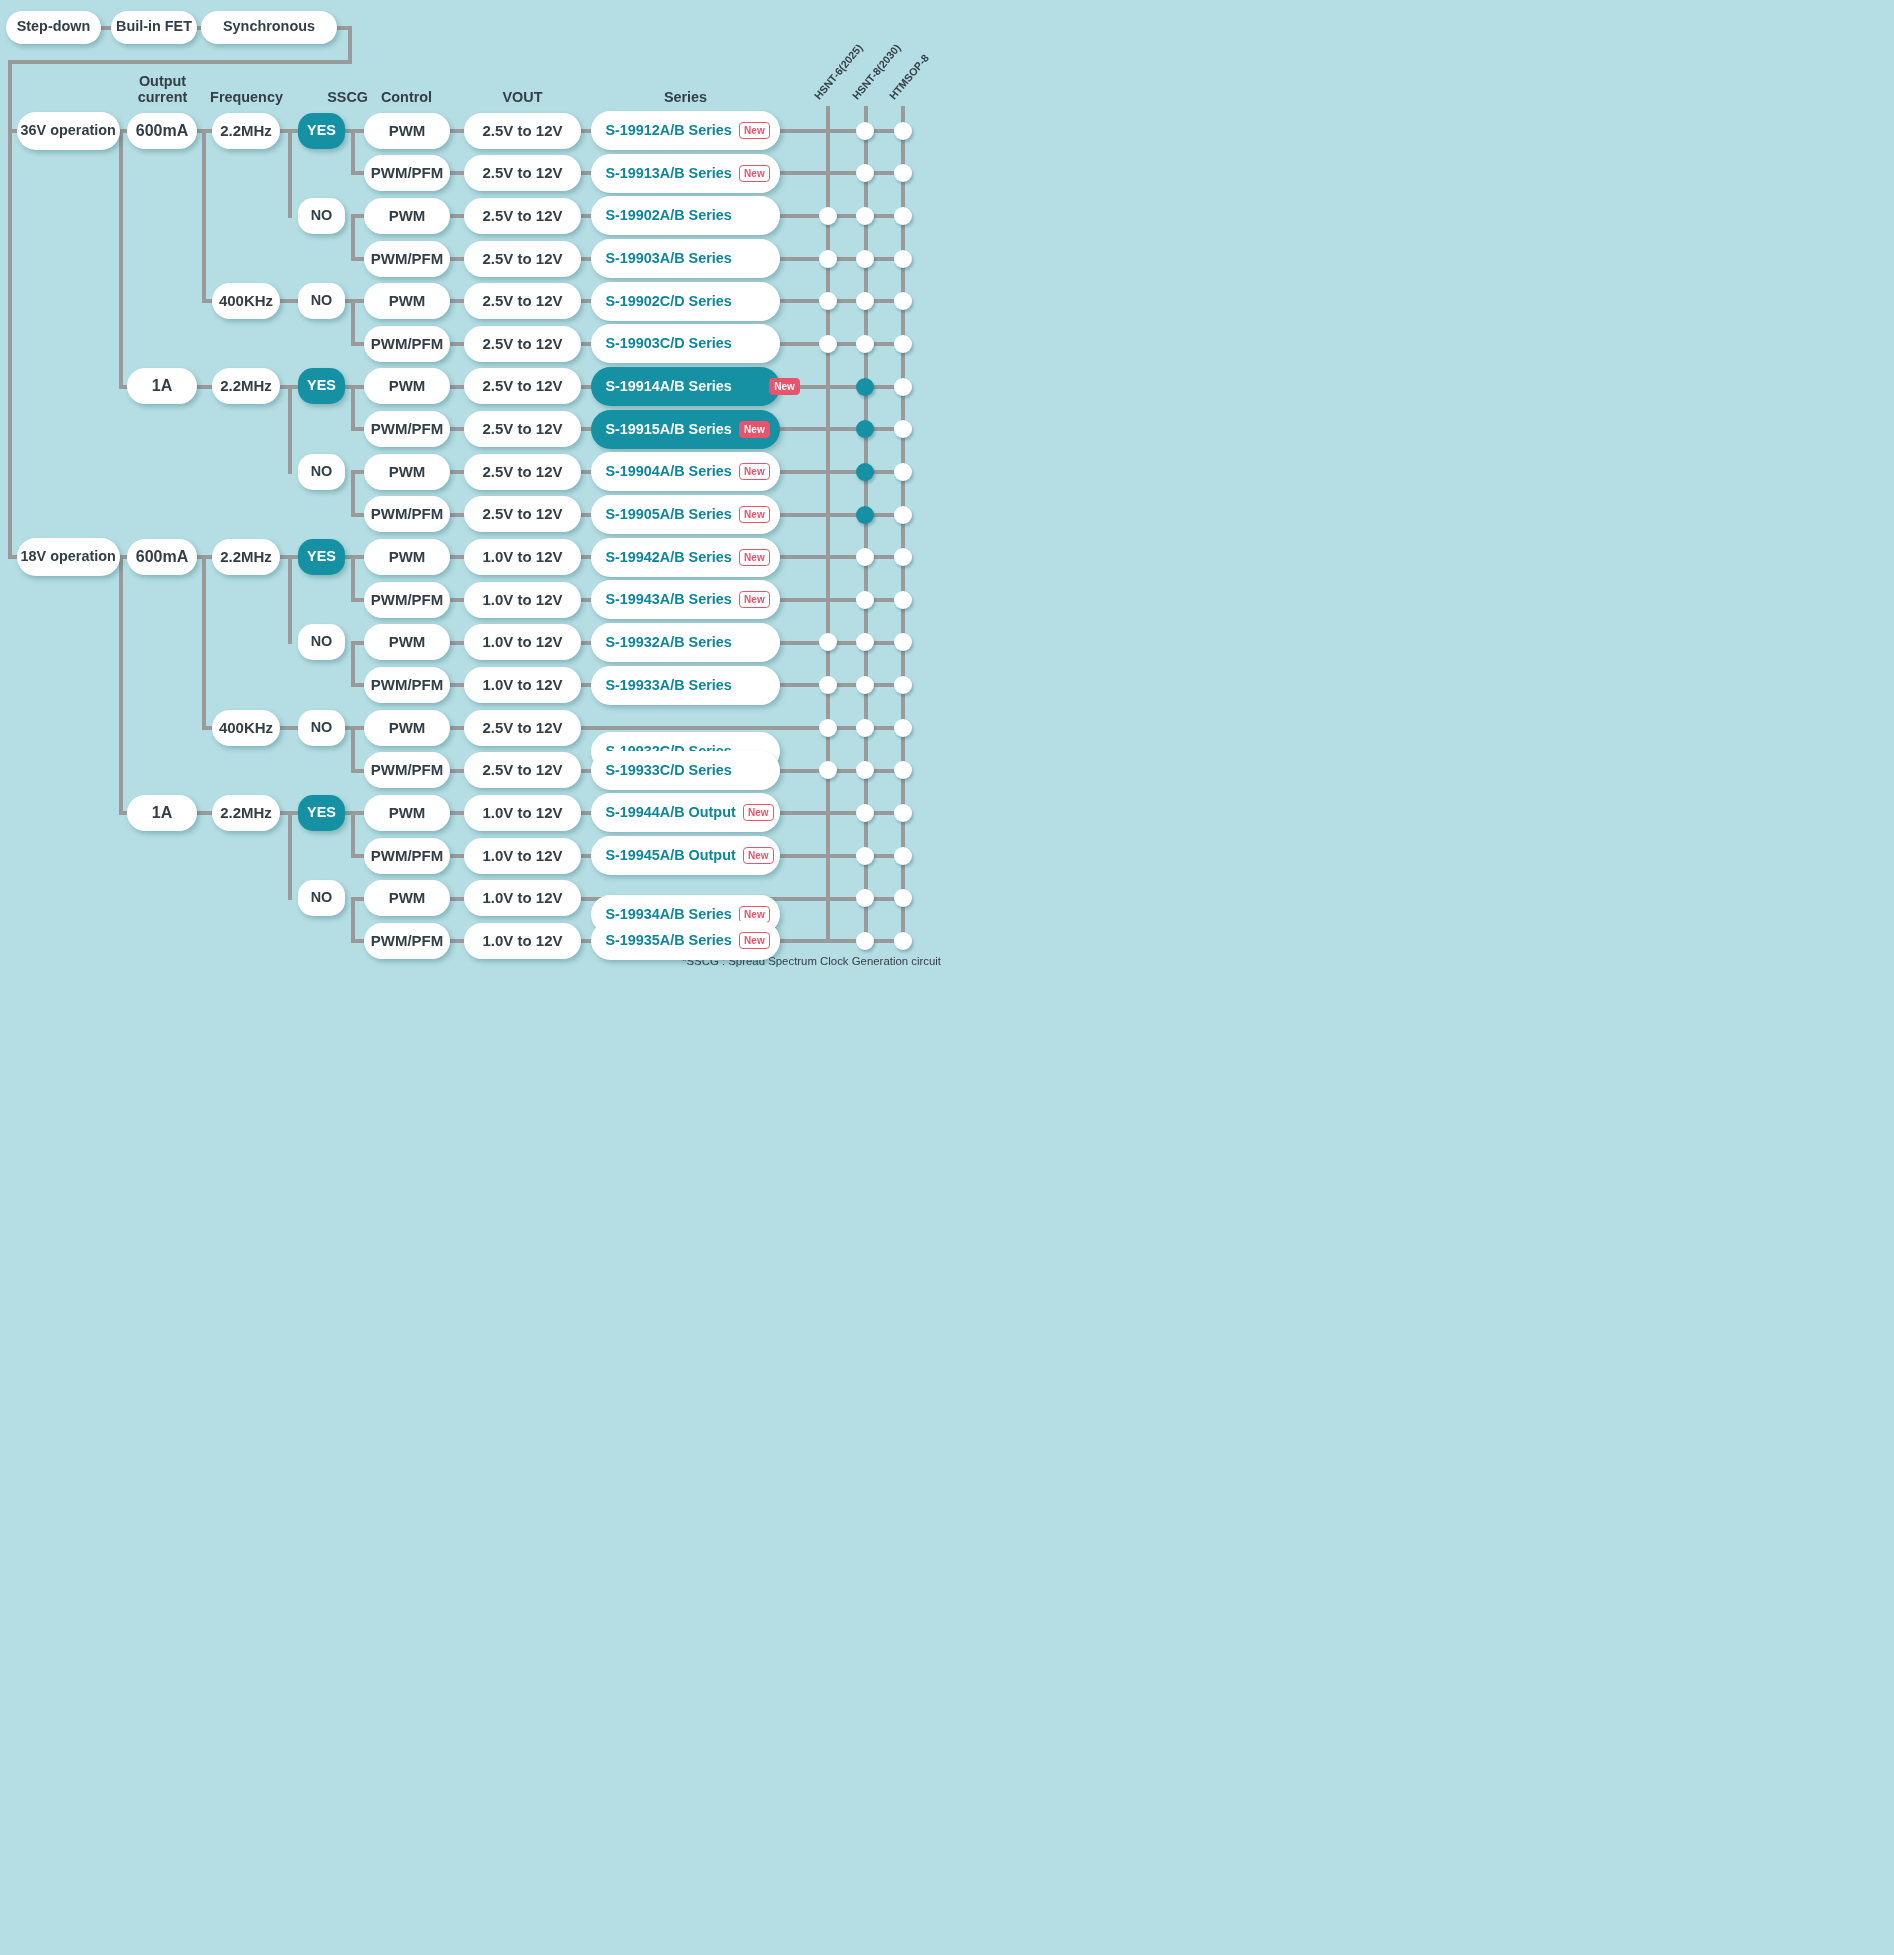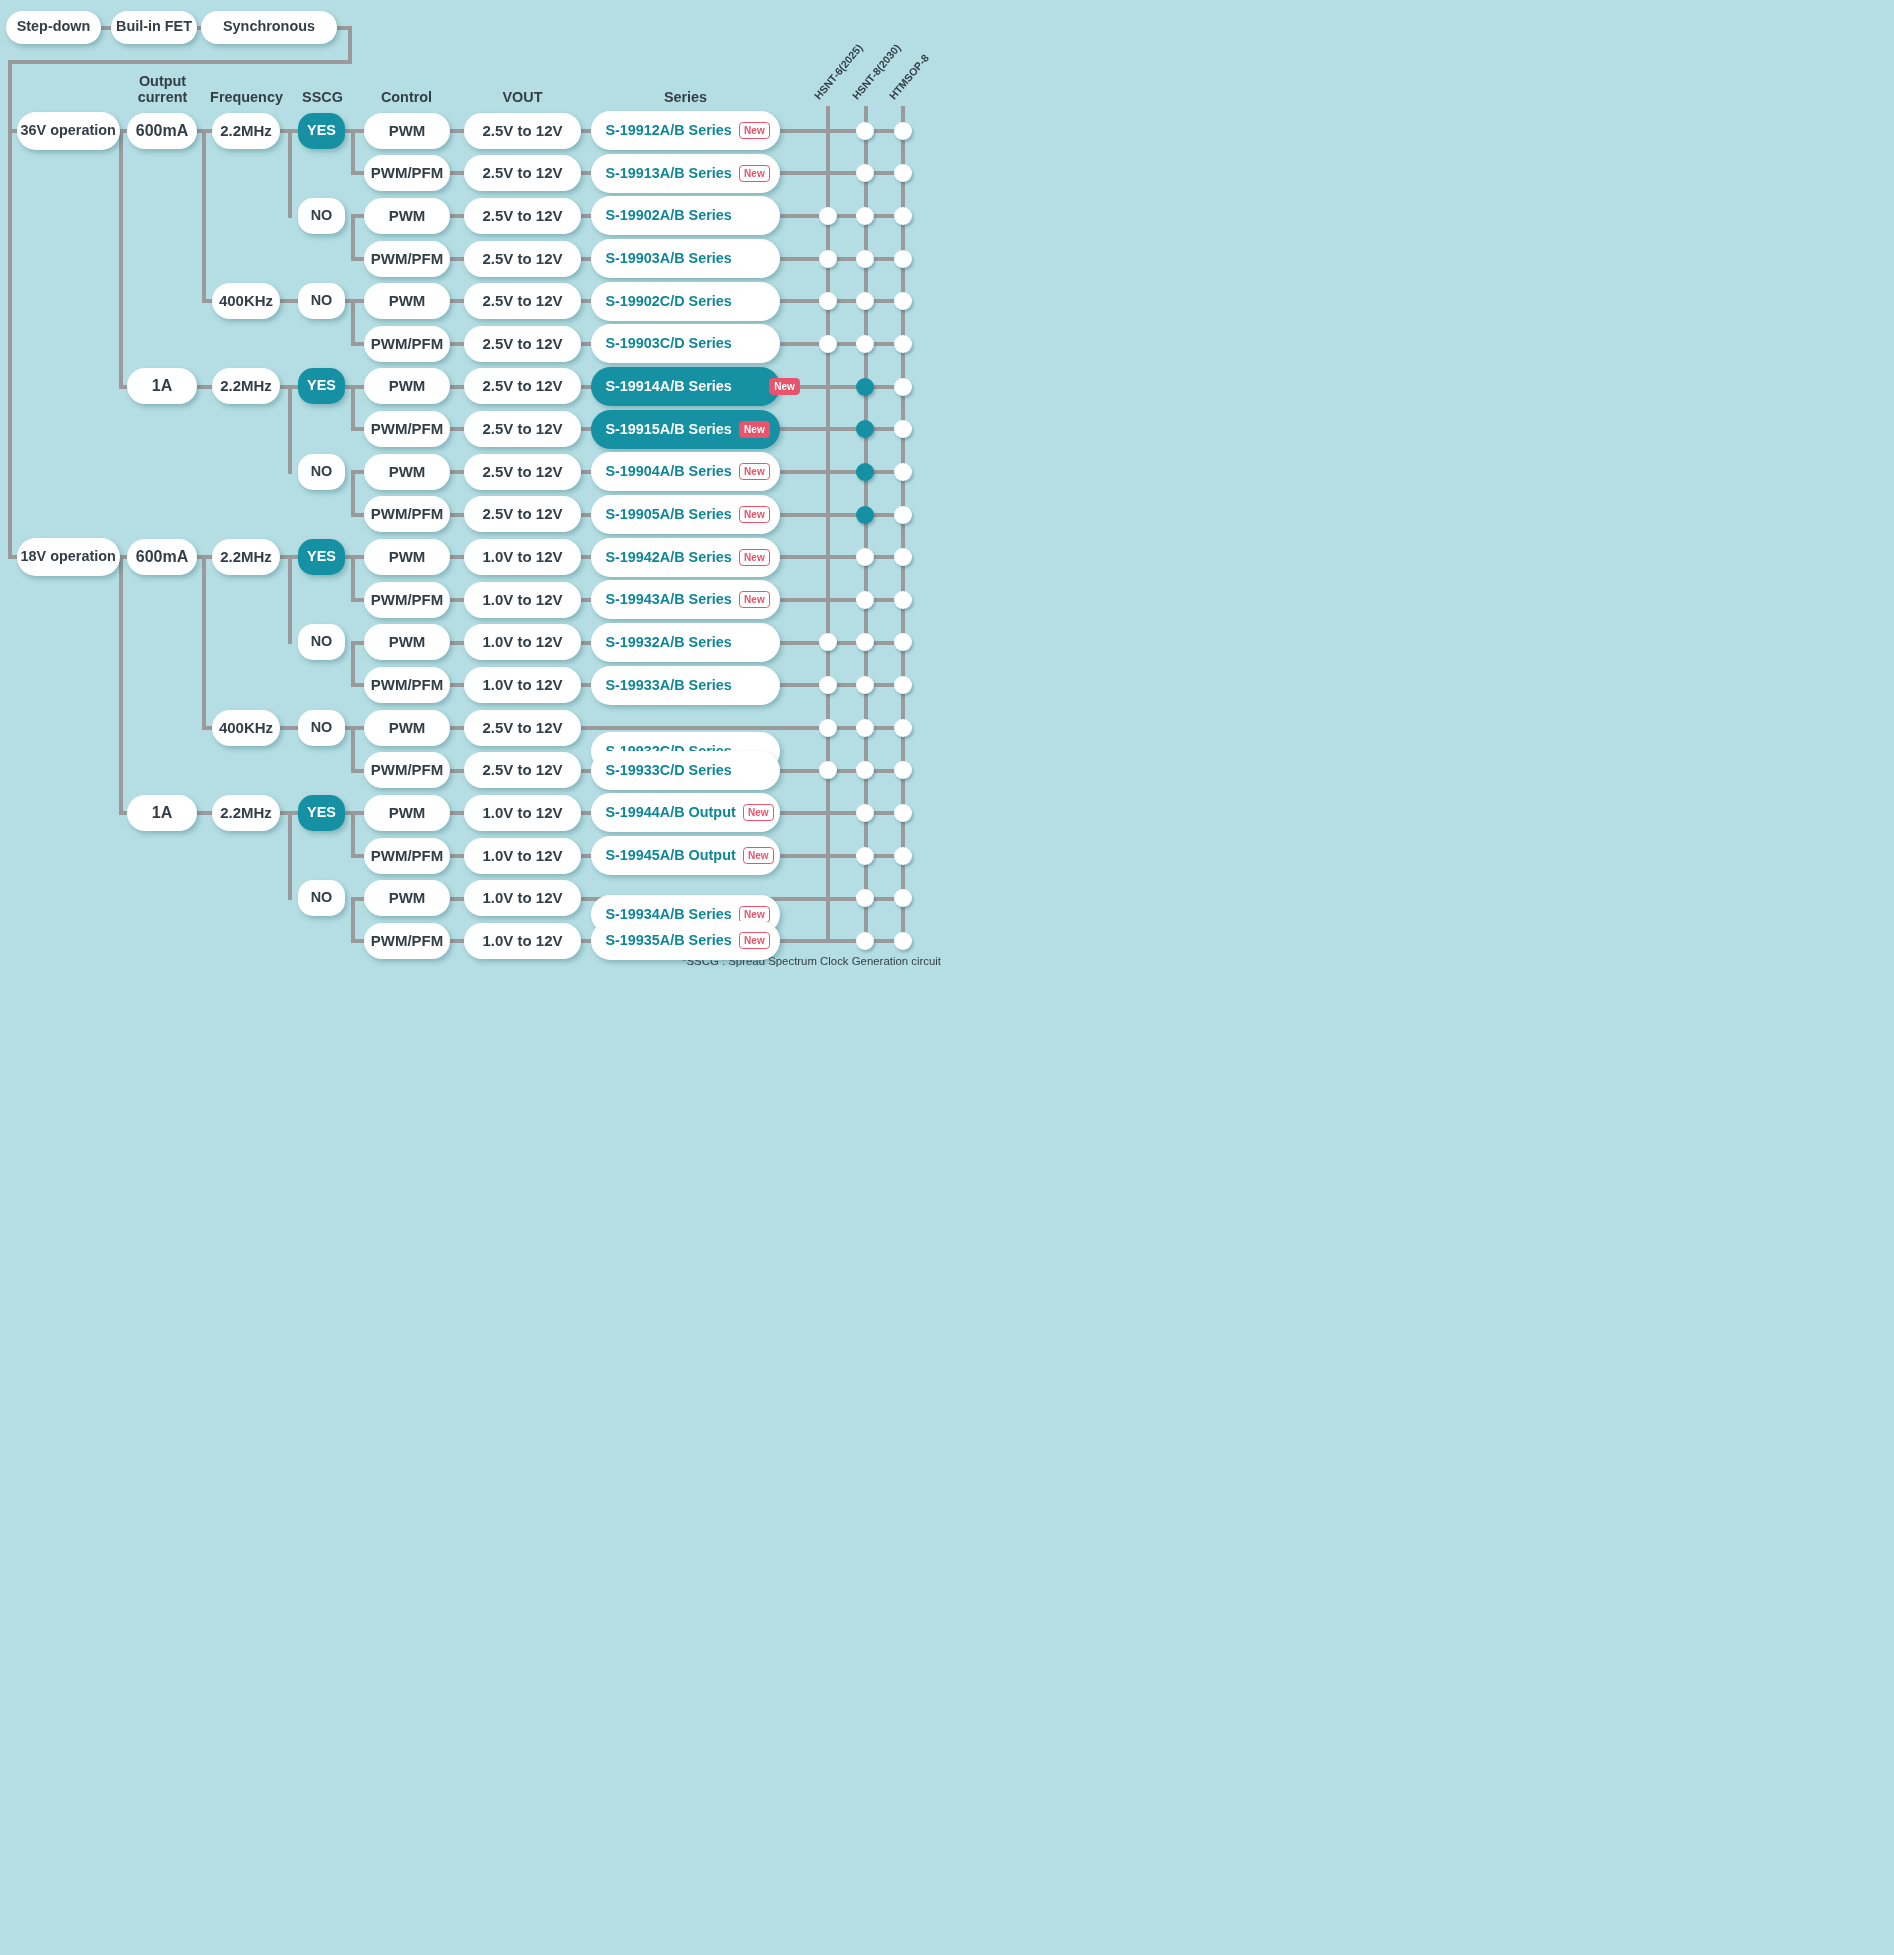--- a/index.html
+++ b/index.html
@@ -62,21 +62,21 @@
 <body>
 
 <div id="canvas">
 
   <div class="pill top-pill nowrap" style="left:6px;width:95px;">Step-down</div>
   <div class="pill top-pill" style="left:111px;width:80px;padding:0 3px;">Buil-in FET</div>
   <div class="pill top-pill nowrap" style="left:201px;width:136px;">Synchronous</div>
 
   <div class="hdr" style="left:117px;">Output current</div>
   <div class="hdr" style="left:201px;">Frequency</div>
-  <div class="hdr" style="left:277px;">SSCG</div>
+  <div class="hdr" style="left:277px;text-align:right;">SSCG</div>
   <div class="hdr" style="left:361px;">Control</div>
   <div class="hdr" style="left:477px;">VOUT</div>
   <div class="hdr" style="left:640px;">Series</div>
 
   <span class="pk-label" style="left:822px;top:89px;">HSNT-6(2025)</span>
   <span class="pk-label" style="left:860px;top:89px;">HSNT-8(2030)</span>
   <span class="pk-label" style="left:897px;top:89px;">HTMSOP-8</span>
 
   <div id="footnote">*SSCG : Spread Spectrum Clock Generation circuit</div>
 <div class="hline" style="left: 44px; top: 26px; width: 308px;"></div>

